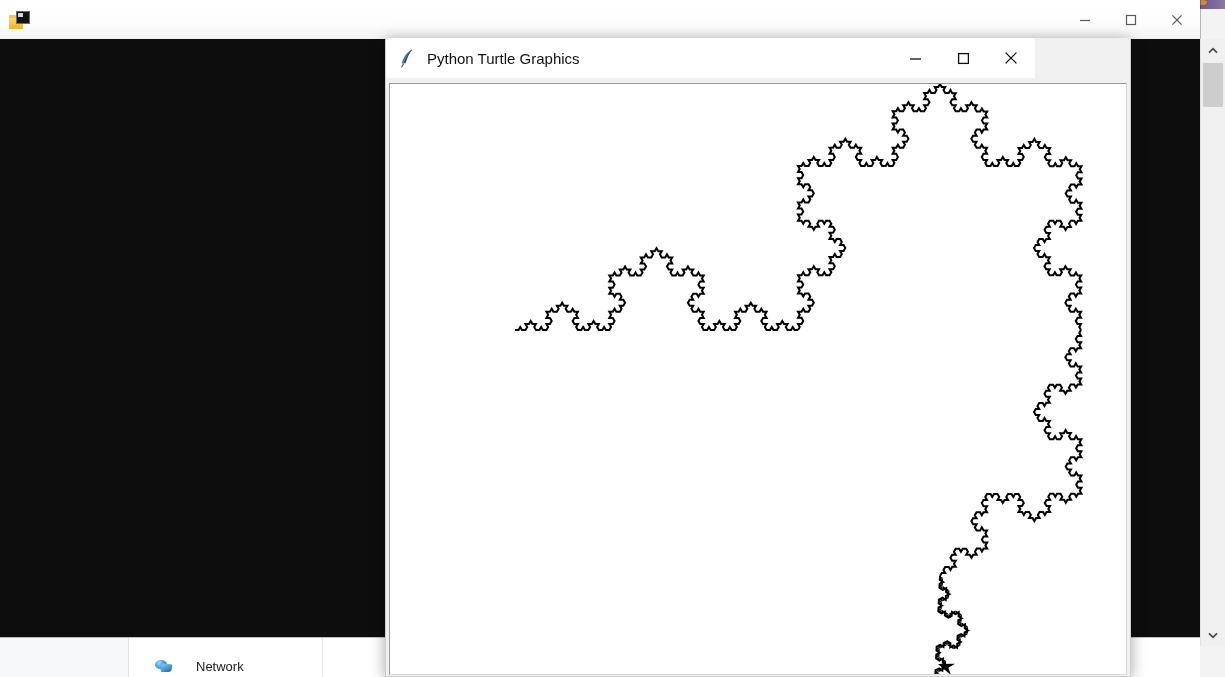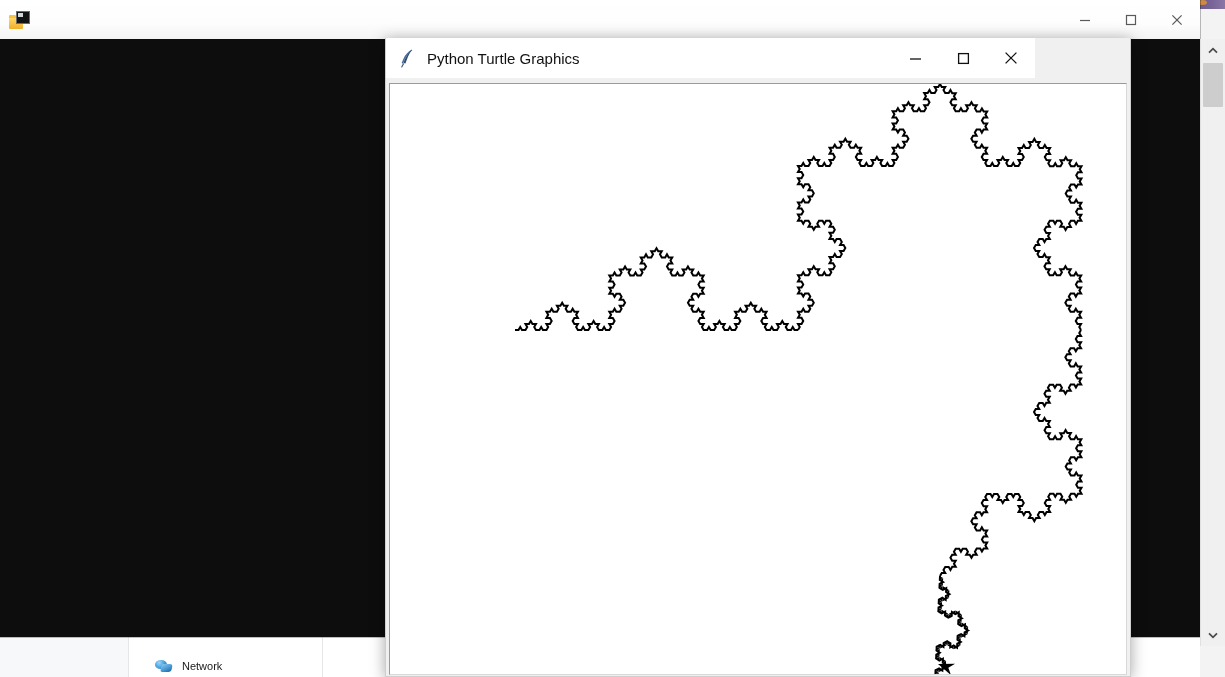--- a/index.html
+++ b/index.html
@@ -73,22 +73,22 @@
     left: 323px;
     top: 0;
     right: 25px;
     height: 41px;
     background: #ffffff;
   }
   .explorer-item {
     position: absolute;
     display: flex;
     align-items: center;
-    gap: 9px;
-    font-size: 11px;
+    gap: 23px;
+    font-size: 13px;
     color: #1b1b1b;
     white-space: nowrap;
   }
   #explorer-item-network { left: 25px; top: 21px; }
   #explorer-item-faded {
     left: 40px; top: -8px;
     color: #9a9a9a;
     font-size: 15px;
   }
   .network-icon {

